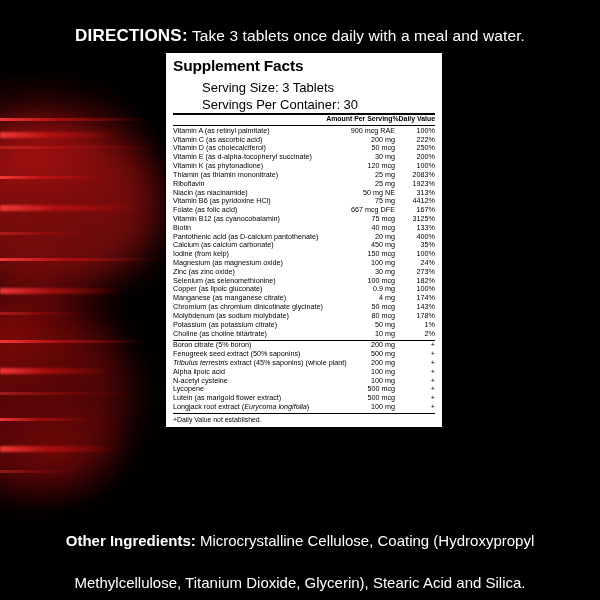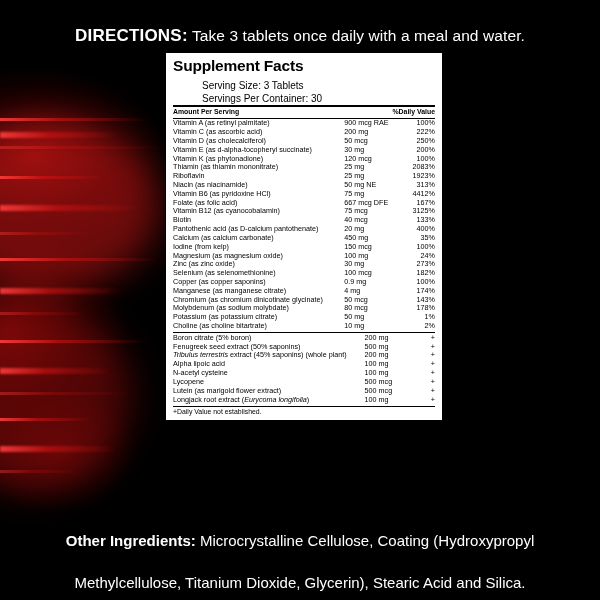--- a/index.html
+++ b/index.html
@@ -75,38 +75,38 @@
     line-height: 1.06;
   }
   .sf-title {
     font-size: 15.5px;
     font-weight: bold;
     letter-spacing: -0.2px;
     line-height: 1.05;
     margin-bottom: 6px;
   }
   .sf-sub {
-    font-size: 10px;
+    font-size: 13px;
     line-height: 1.25;
     padding-left: 29px;
   }
   .rule-thin { border-top: 1px solid #000; margin-top: 2px; }
   .rule-med  { border-top: 2px solid #000; }
 
   table.sf {
     width: 100%;
     border-collapse: collapse;
     font-size: 7.2px;
   }
   table.sf td {
     padding: 0.6px 0;
     vertical-align: bottom;
   }
   td.nm { text-align: left; }
-  td.amt { padding-right: 2px; white-space: nowrap; }
+  td.amt { text-align: right; padding-right: 2px; white-space: nowrap; }
   td.dv { text-align: right; width: 40px; white-space: nowrap; }
   .hdr td { font-weight: bold; font-size: 6.9px; padding-bottom: 1px; }
   .hdr td.nm { font-weight: bold; }
   .ital { font-style: italic; }
   .foot {
     font-size: 6.9px;
     padding-top: 1.5px;
   }
 
   
@@ -253,21 +253,21 @@
             <td class="nm">Zinc (as zinc oxide)</td>
             <td class="amt">30 mg</td>
             <td class="dv">273%</td>
           </tr>
           <tr>
             <td class="nm">Selenium (as selenomethionine)</td>
             <td class="amt">100 mcg</td>
             <td class="dv">182%</td>
           </tr>
           <tr>
-            <td class="nm">Copper (as copper saponins)</td>
+            <td class="nm">Copper (as lipoic gluconate)</td>
             <td class="amt">0.9 mg</td>
             <td class="dv">100%</td>
           </tr>
           <tr>
             <td class="nm">Manganese (as manganese citrate)</td>
             <td class="amt">4 mg</td>
             <td class="dv">174%</td>
           </tr>
           <tr>
             <td class="nm">Chromium (as chromium dinicotinate glycinate)</td>

